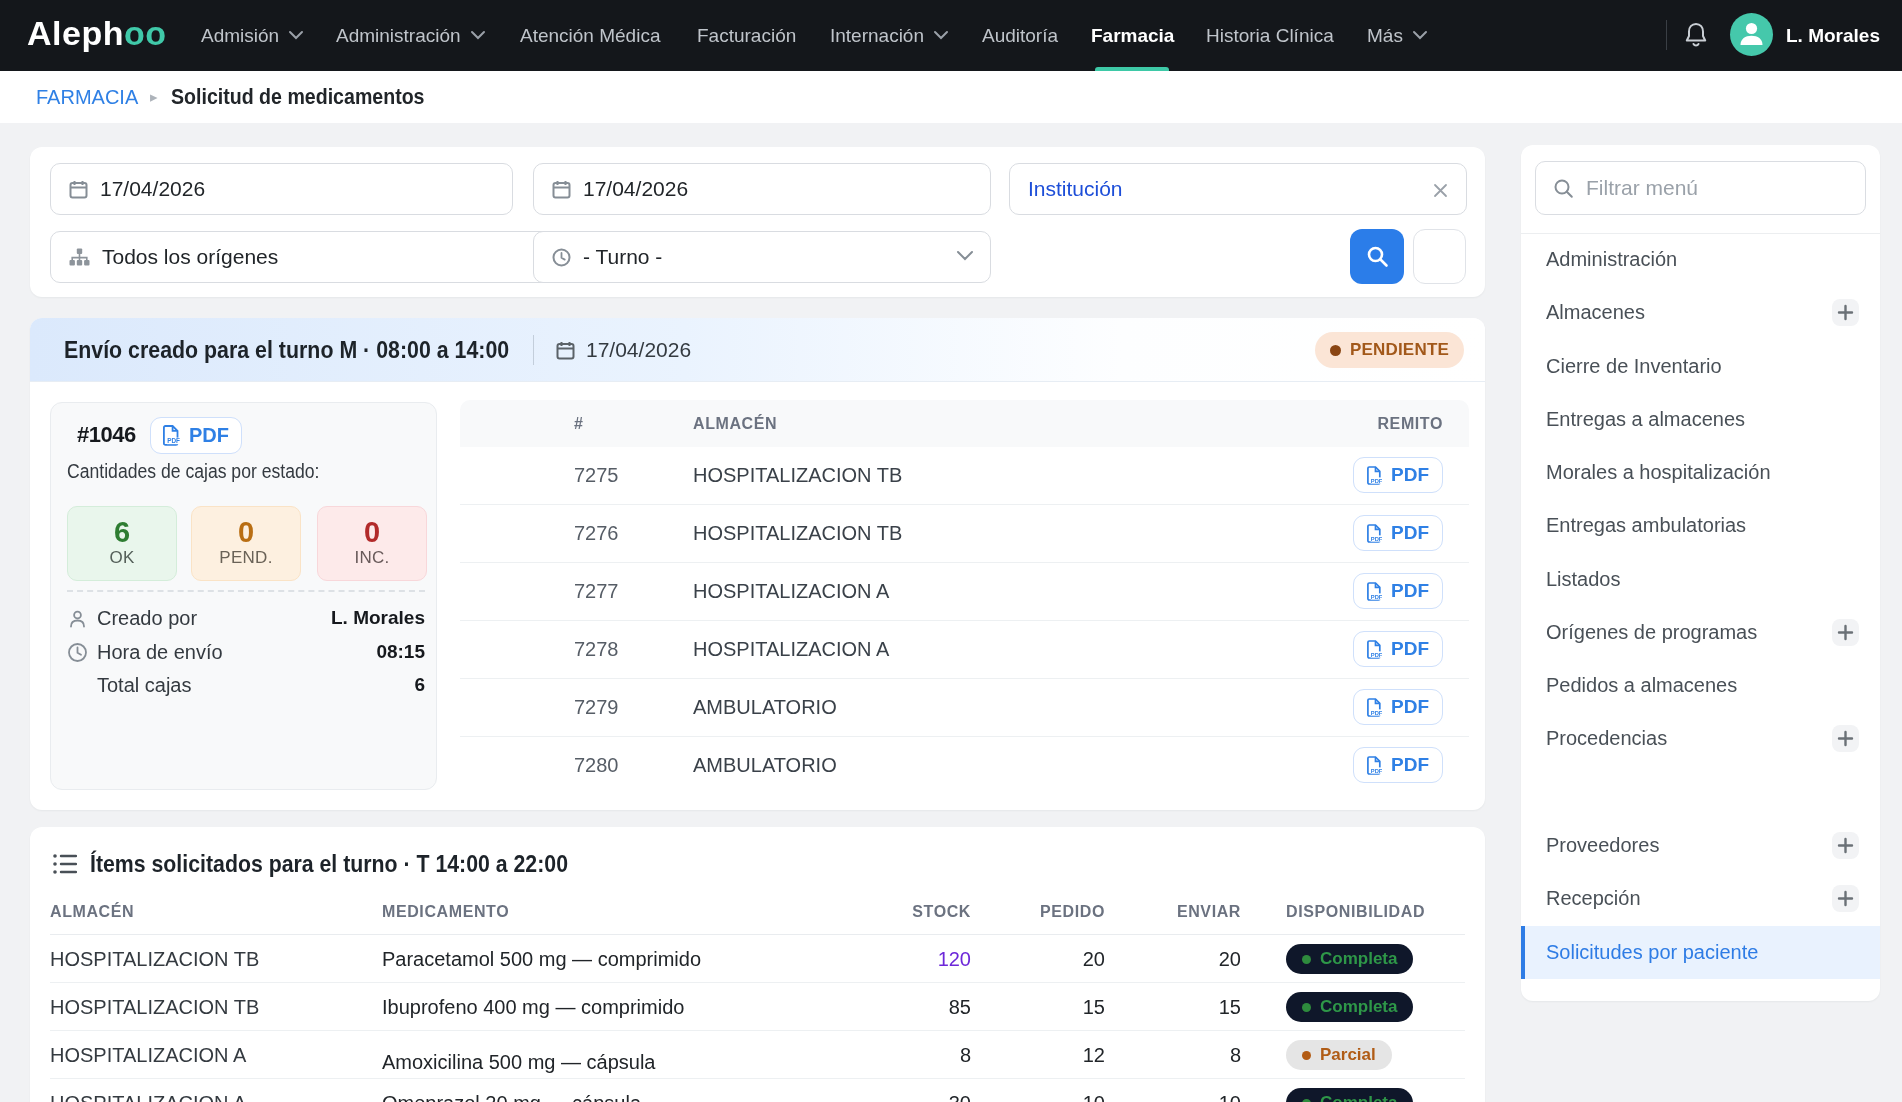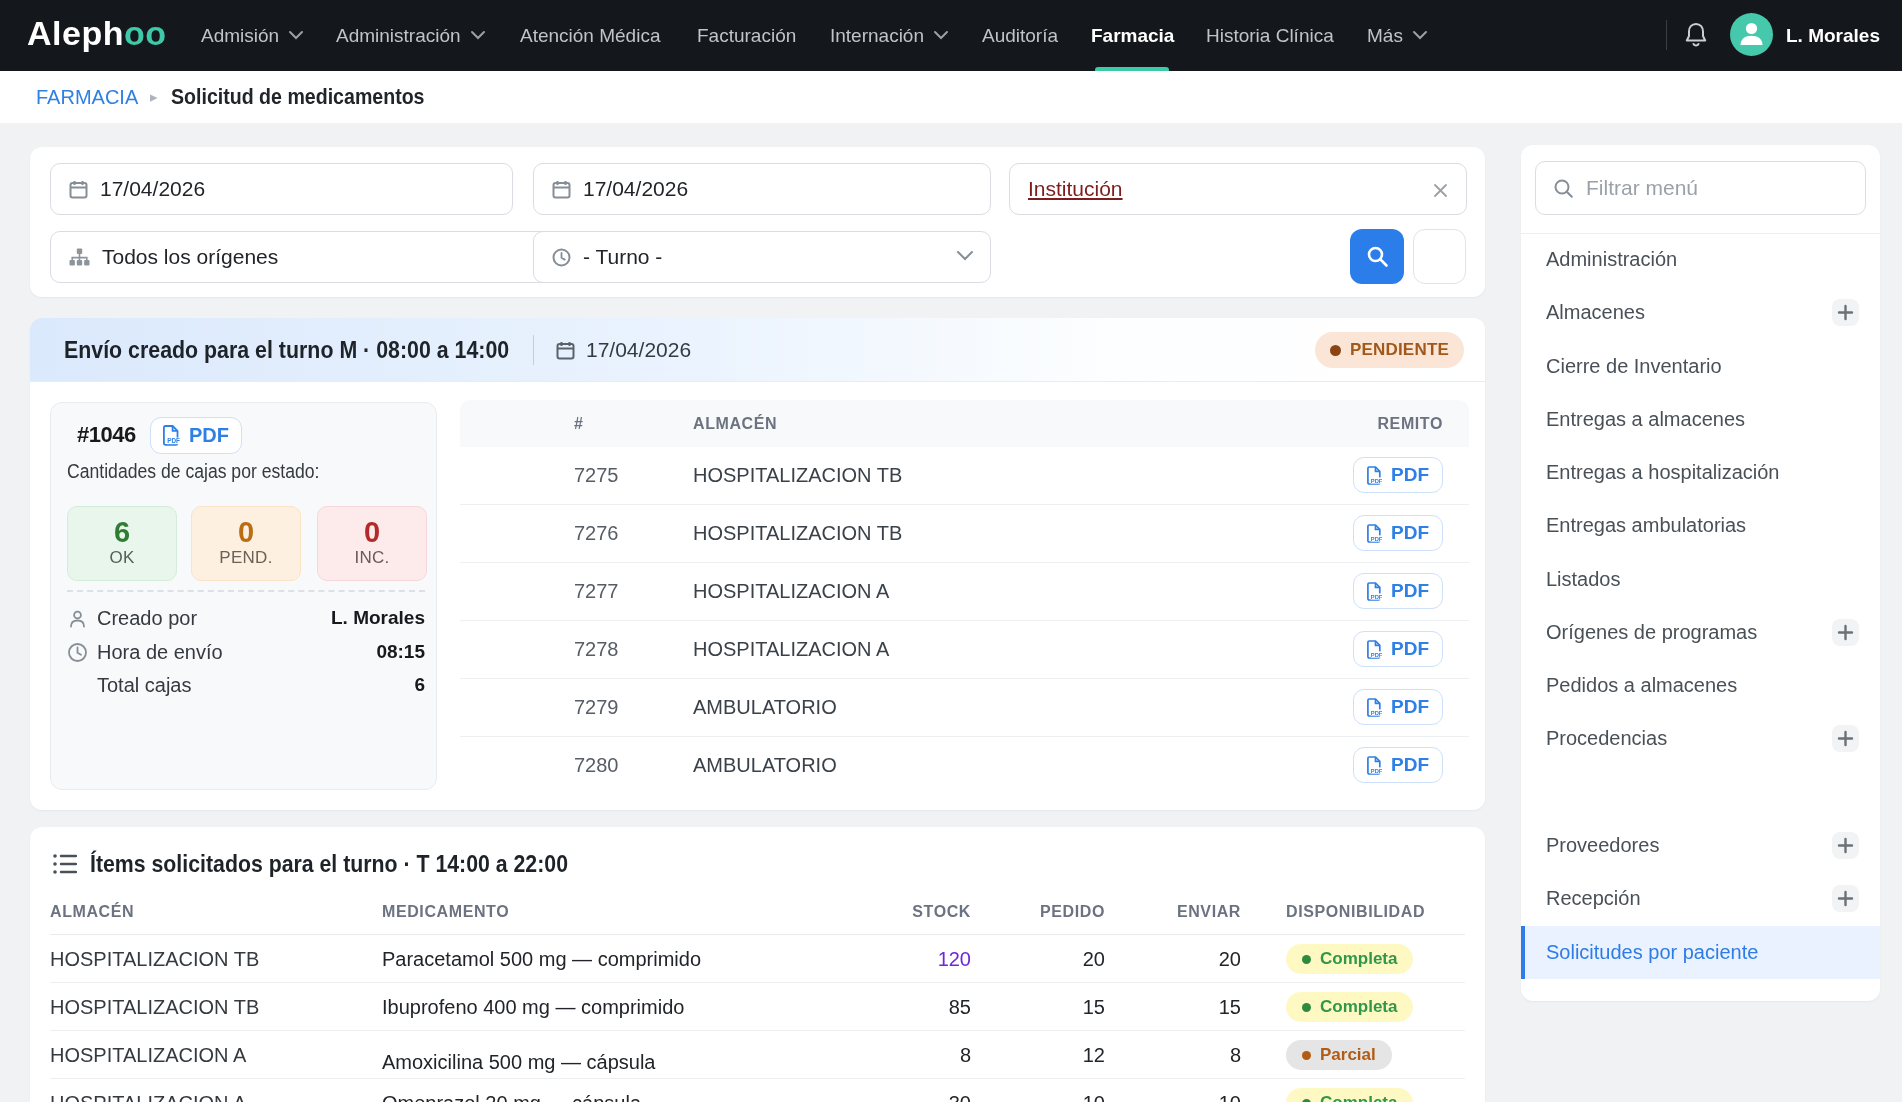--- a/index.html
+++ b/index.html
@@ -25,21 +25,21 @@
   .crumb1 { position:absolute; left:36px; top:0; height:52px; line-height:52px; font-size:20px; color:#2f80e5; }
   .crumbsep { position:absolute; left:150px; top:0; height:52px; line-height:52px; font-size:15px; color:#adb3ba; }
   .crumb2 { position:absolute; left:171px; top:0; height:52px; line-height:52px; font-size:22px; font-weight:bold; color:#212529; transform:scaleX(0.89); transform-origin:0 50%; white-space:nowrap; }
 
   .card { position:absolute; background:#fff; border-radius:12px; box-shadow:0 1px 2px rgba(20,30,40,.05); }
 
   
   #filters { left:30px; top:147px; width:1455px; height:150px; }
   .finput { position:absolute; height:52px; border:1px solid #d9dce1; border-radius:10px; background:#fff; font-size:21px; color:#212529; display:flex; align-items:center; }
   .finput .fico { margin-left:18px; margin-right:12px; display:flex; }
-  .fph { color:#7f1d1d;text-decoration:underline; }
+  .fph { color:#1d4ed8; }
   .fchev { position:absolute; right:16px; top:18px; }
   .btn-search { position:absolute; left:1320px; top:82px; width:54px; height:55px; background:#2b7de9; border:none; border-radius:12px; display:flex; align-items:center; justify-content:center; }
   .btn-ghost { position:absolute; left:1383px; top:82px; width:53px; height:55px; background:#fff; border:1px solid #e0e3e8; border-radius:12px; }
 
   
   #envio { left:30px; top:318px; width:1455px; height:492px; }
   .banner { position:absolute; left:0; top:0; width:1455px; height:64px; border-radius:12px 12px 0 0; background:linear-gradient(90deg,#dbe9fc 0%,#eaf3fe 45%,#fdfeff 75%,#ffffff 100%); border-bottom:1px solid #e7edf4; }
   .banner-title { position:absolute; left:34px; top:0; height:64px; line-height:64px; font-size:24px; font-weight:bold; color:#1d2329; transform:scaleX(0.89); transform-origin:0 50%; white-space:nowrap; }
   .banner-sep { position:absolute; left:503px; top:17px; width:1px; height:30px; background:#c3cedb; }
   .banner-date { position:absolute; left:526px; top:0; height:64px; line-height:64px; font-size:21px; color:#343a40; display:flex; align-items:center; }
@@ -84,21 +84,21 @@
   .ithead { position:absolute; left:20px; top:63px; width:1415px; height:45px; border-bottom:1px solid #e9ecef; font-size:16px; font-weight:bold; color:#6b7280; letter-spacing:0.6px; }
   .itrow { position:absolute; left:20px; width:1415px; height:48px; border-bottom:1px solid #edf0f2; font-size:20px; }
   .col-alm { position:absolute; left:0px; }
   .col-med { position:absolute; left:332px; }
   .col-stock { position:absolute; right:494px; }
   .col-ped { position:absolute; right:360px; }
   .col-env { position:absolute; right:224px; }
   .col-disp { position:absolute; left:1236px; }
   .itpill { display:inline-flex; align-items:center; height:30px; padding:0 16px; border-radius:15px; font-size:17px; font-weight:bold; }
   .itpill .dot { width:9px; height:9px; border-radius:50%; margin-right:9px; }
-  .pill-ok { background:#fef9c3; color:#2e9748; }
+  .pill-ok { background:#0f172a; color:#2e9748; }
   .pill-ok .dot { background:#2e8b3d; }
   .pill-par { background:#e5e5e5; color:#b05c16; }
   .pill-par .dot { background:#b35b13; }
 
   
   #sidebar { left:1521px; top:145px; width:359px; height:856px; }
   .sb-search { position:absolute; left:14px; top:16px; width:331px; height:54px; border:1px solid #dadde2; border-radius:10px; display:flex; align-items:center; font-size:21px; color:#9aa1a9; }
   .sb-div { position:absolute; left:0; top:88px; width:359px; border-top:1px solid #eceef0; }
   .sb-item { position:absolute; left:0; width:359px; height:53px; font-size:20px; color:#495057; }
   .sb-item .t { position:absolute; left:25px; top:15px; }
@@ -403,21 +403,21 @@
           <path d="M13.5 7v13M7 13.5h13" stroke="#6b7177" stroke-width="2.4" stroke-linecap="round"></path>
         </svg></span>
     </div>
   <div class="sb-item" style="top:195px;">
       <span class="t">Cierre de Inventario</span>
     </div>
   <div class="sb-item" style="top:248px;">
       <span class="t">Entregas a almacenes</span>
     </div>
   <div class="sb-item" style="top:301px;">
-      <span class="t">Entregas a hospitalización</span>
+      <span class="t">Morales a hospitalización</span>
     </div>
   <div class="sb-item" style="top:354px;">
       <span class="t">Entregas ambulatorias</span>
     </div>
   <div class="sb-item" style="top:408px;">
       <span class="t">Listados</span>
     </div>
   <div class="sb-item" style="top:514px;">
       <span class="t">Pedidos a almacenes</span>
     </div>

